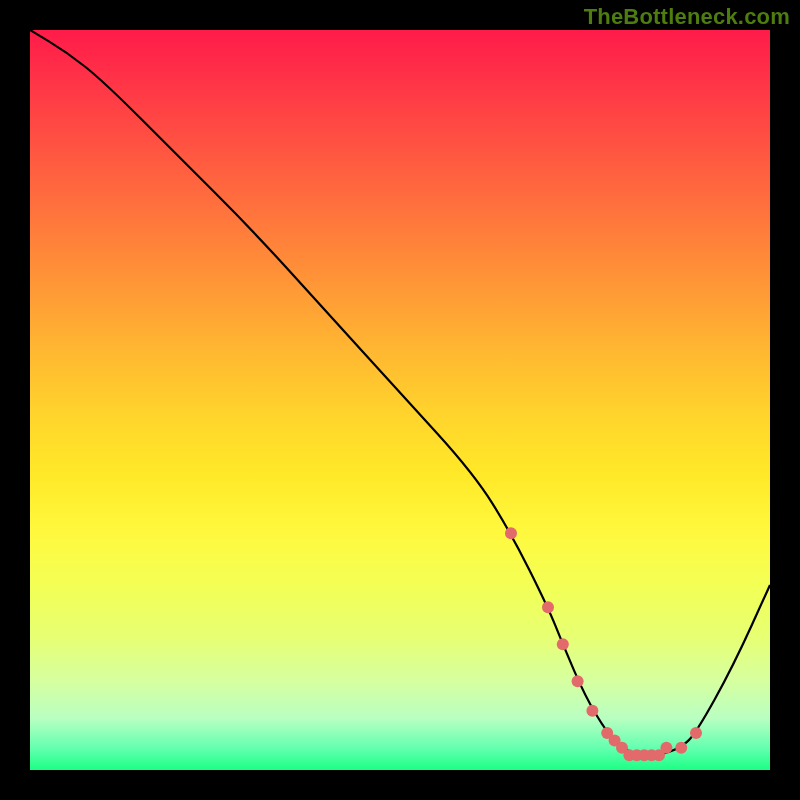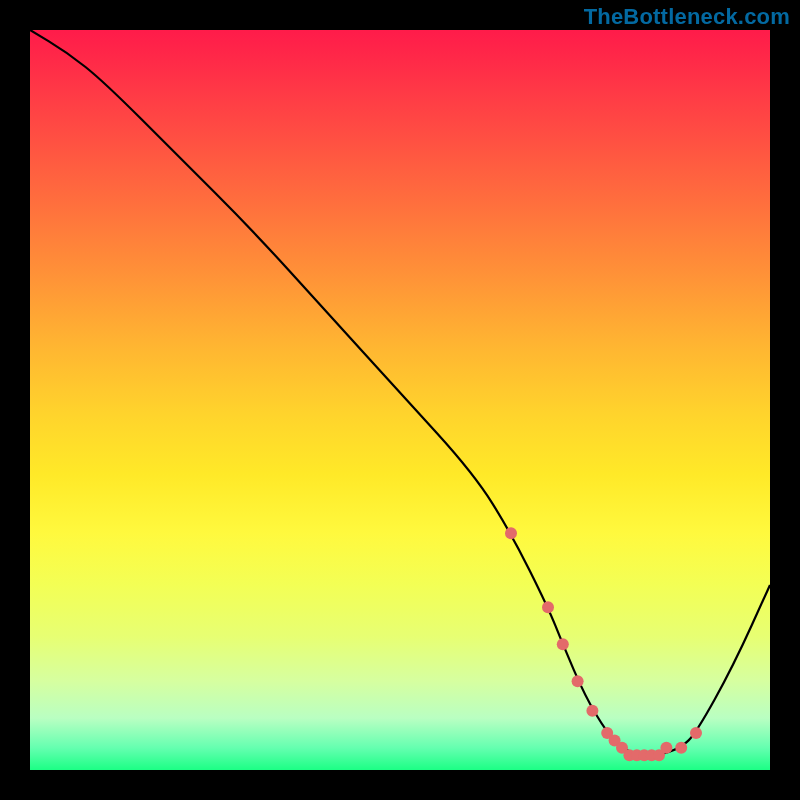--- a/index.html
+++ b/index.html
@@ -14,21 +14,21 @@
   .frame {
     position: relative;
     width: 800px;
     height: 800px;
     background: #000;
   }
   .watermark {
     position: absolute;
     top: 4px;
     right: 10px;
-    color: #0369a1;
+    color: #4d7c0f;
     font-size: 22px;
     font-weight: 600;
     letter-spacing: 0.2px;
     z-index: 5;
   }
   .plot {
     position: absolute;
     left: 30px;
     top: 30px;
     width: 740px;

